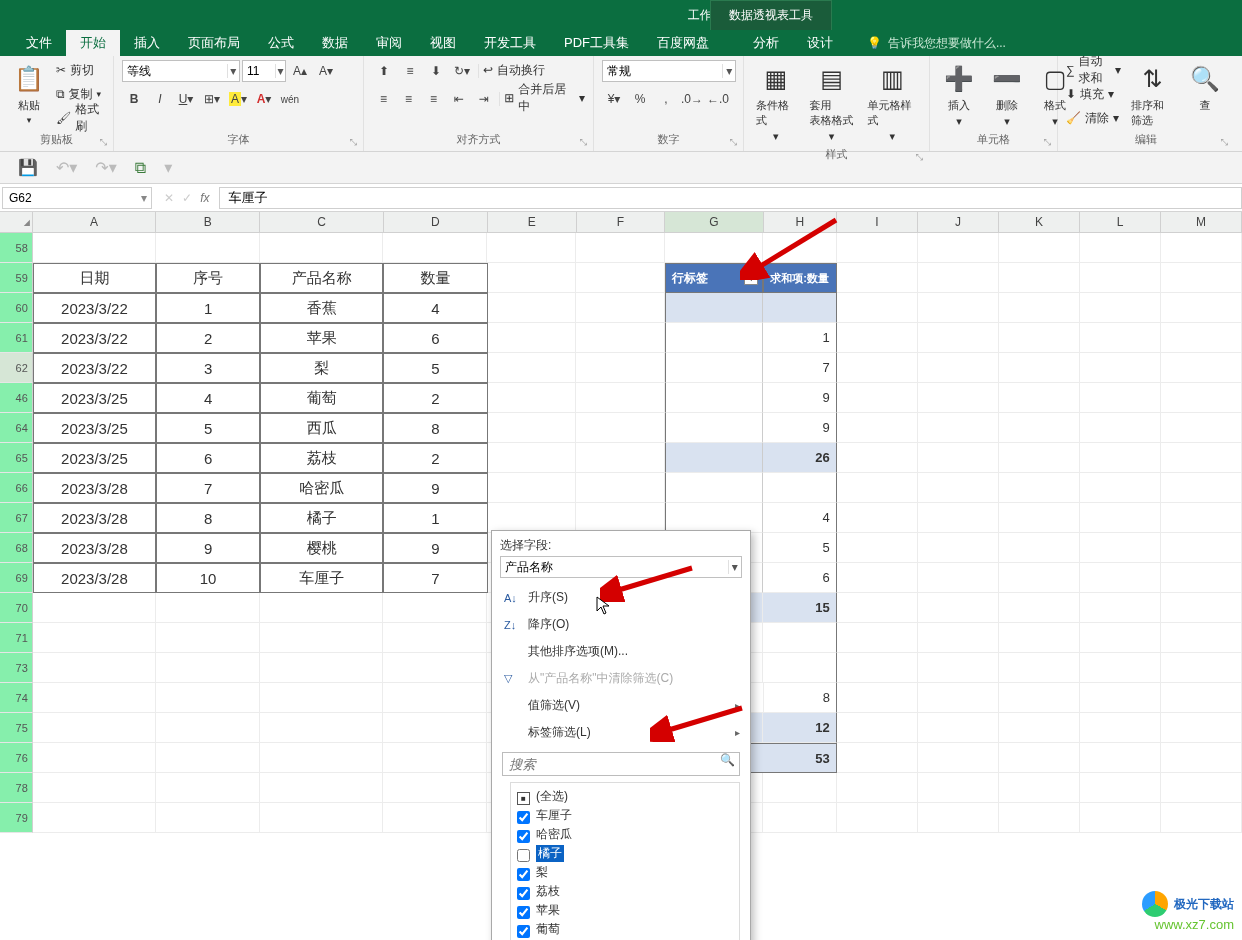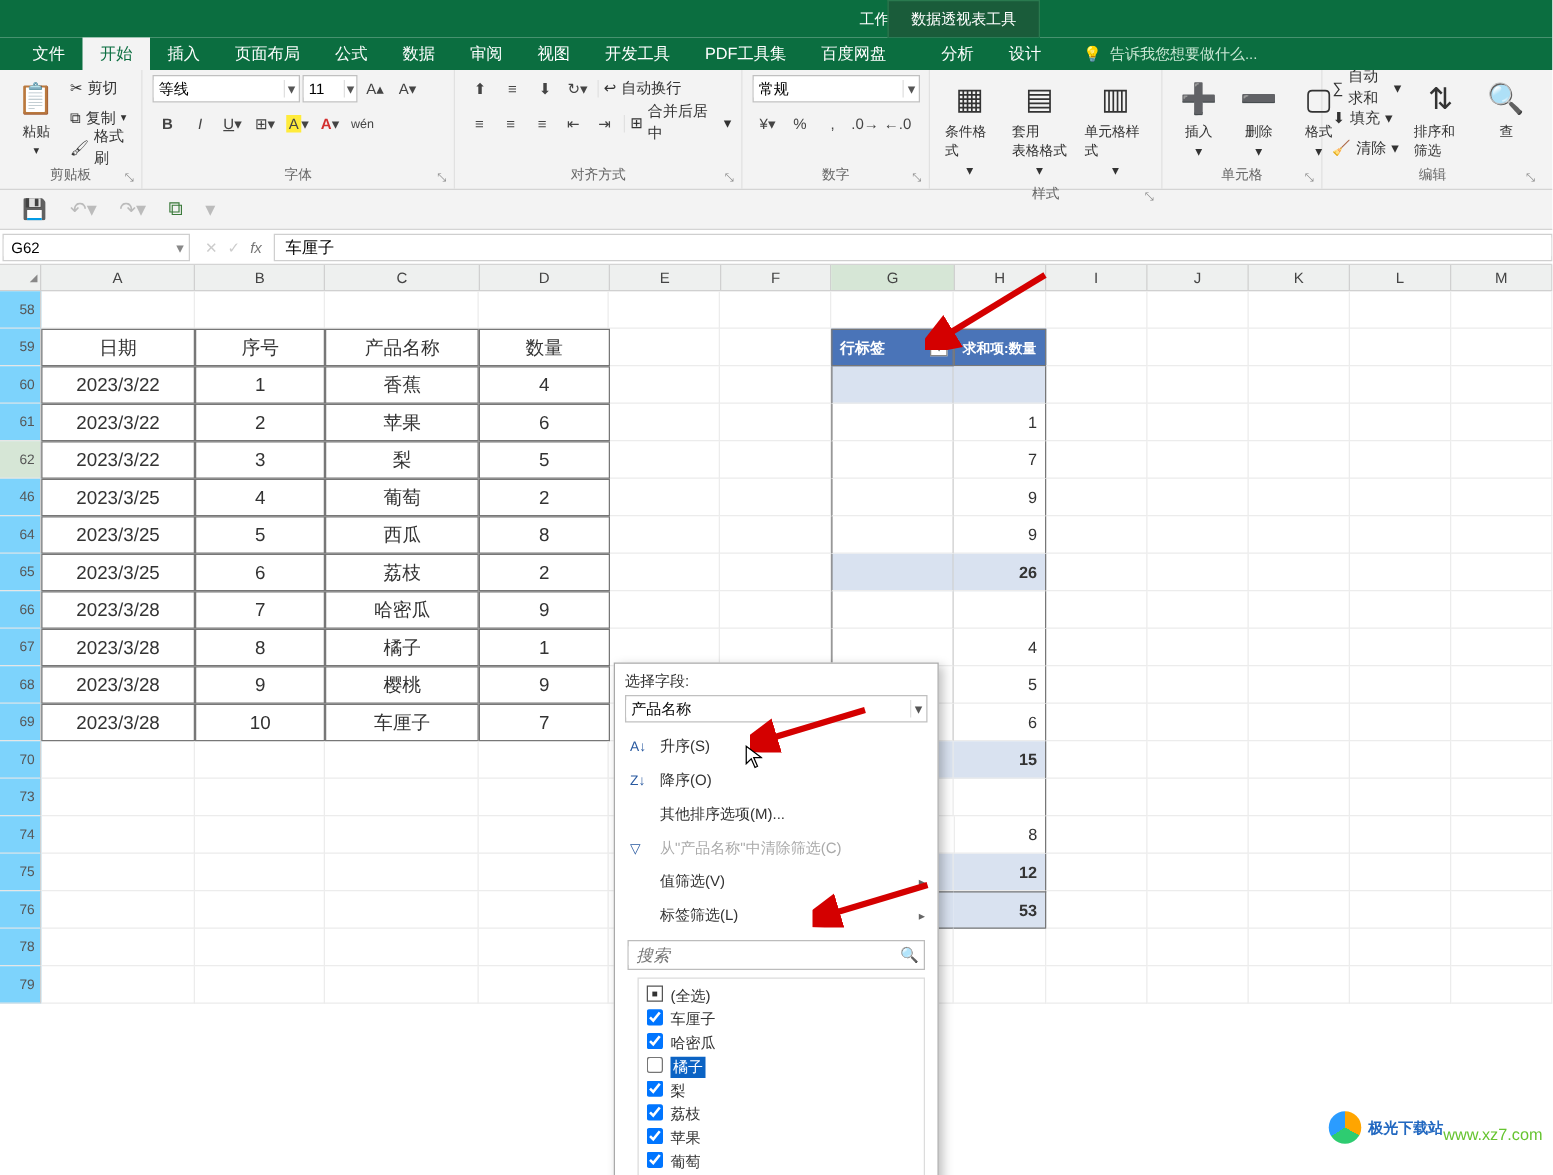--- a/index.html
+++ b/index.html
@@ -45,21 +45,21 @@
   .fb-in input{ border:none; outline:none; width:100%; padding:0 8px; font-size:13px;}
 
   
   .sheet { position:relative; }
   .colhdr { display:flex; background:#eef0ef; border-bottom:1px solid #d0d0d0;}
   .corner { width:34px; height:20px; border-right:1px solid #d0d0d0; background:#eef0ef; display:flex; align-items:center; justify-content:flex-end; padding-right:2px;}
   .corner::after{content:"◢"; font-size:8px; color:#888;}
   .ch { height:20px; border-right:1px solid #d0d0d0; display:flex; align-items:center; justify-content:center; color:#444; font-size:12px;}
   .rows { }
   .row { display:flex; height:30px; }
-  .rh { width:34px; border-right:1px solid #d0d0d0; border-bottom:1px solid #e6e6e6; background:#7dd3fc; display:flex; align-items:center; justify-content:flex-end; padding-right:4px; font-size:11px; color:#555;}
+  .rh { width:34px; border-right:1px solid #d0d0d0; border-bottom:1px solid #e6e6e6; background:#86efac; display:flex; align-items:center; justify-content:flex-end; padding-right:4px; font-size:11px; color:#555;}
   .cell { border-right:1px solid #ececec; border-bottom:1px solid #ececec; display:flex; align-items:center; padding:0 6px; font-size:15px;}
   .c-center{justify-content:center;}
   .pivot-hdr { background:#4a74b8; color:#fff; font-weight:bold; font-size:12px;}
   .pivot-sub { background:#d9e2f0; font-weight:bold;}
   .pivot-tot { background:#d9e2f0; font-weight:bold;}
   .pivot-cell-r { justify-content:flex-end; font-size:13px; }
   .pivot-cell-l { justify-content:flex-start; font-size:13px;}
   .filter-caret { position:absolute; right:4px; top:50%; transform:translateY(-50%); width:14px; height:14px; background:#fff; border:1px solid #888; font-size:9px; display:flex; align-items:center; justify-content:center; color:#333;}
   .rh.active{ background:#d6e6d6;}
   .ch.active{ background:#d6e6d6;}
@@ -70,35 +70,35 @@
   .wX{width:84px;}
 
   
   .dropdown { position:absolute; left:491px; top:318px; width:260px; background:#fff; border:1px solid #a9a9a9; box-shadow:3px 3px 8px rgba(0,0,0,.25); z-index:40;}
   .dropdown .lbl { padding:6px 8px 2px 8px;}
   .dropdown .field-combo { margin:0 8px 6px 8px; }
   .menu-item{ display:flex; align-items:center; gap:10px; padding:5px 10px 5px 12px;}
   .menu-item .mi-icon{ width:14px; font-size:11px; color:#2a5aa0;}
   .menu-item.disabled{ color:#aaa;}
   .menu-sub::after{content:"▸"; margin-left:auto; color:#666; font-size:10px;}
-  .searchbox{ margin:6px 10px; border:1px solid #bcbcbc; height:24px; display:flex; align-items:center;}
+  .searchbox{ margin:6px 10px; border:1px solid #bcbcbc; height:24px; display:flex; }
   .searchbox input{ flex:1; border:none; outline:none; padding:0 6px; color:#888; font-style:italic;}
   .searchbox .sicon{ width:22px; text-align:center; color:#2a5aa0;}
   .checklist{ margin:4px 10px 8px 18px; border:1px solid #dcdcdc; height:160px; overflow:auto; padding:4px;}
-  .chk{ display:flex; align-items:flex-start; gap:6px; font-size:12px; padding:1px 2px;}
+  .chk{ display:flex; align-items:flex-end; gap:6px; font-size:12px; padding:1px 2px;}
   .chk input{ width:13px; height:13px;}
   .chk.sel span{ background:#0b63c4; color:#fff; padding:0 2px;}
   .chk .tri{ width:13px;height:13px;border:1px solid #555;display:inline-flex;align-items:center;justify-content:center;}
   .chk .tri::after{content:"■"; font-size:8px; color:#333;}
 
   
   svg.anno{ position:absolute; pointer-events:none; z-index:60;}
 
   
-  .watermark{ position:absolute; right:8px; bottom:25px; display:flex; align-items:flex-end; font-family:Arial; z-index:80;text-align:center;}
+  .watermark{ position:absolute; right:8px; bottom:8px; display:flex; flex-direction:column; align-items:flex-end; font-family:Arial; z-index:80;text-align:center;}
   .wm1{ display:flex; align-items:center; gap:6px; color:#2268c0; font-weight:bold;}
   .wm-logo{ width:26px; height:26px; border-radius:50%; background:conic-gradient(#ffa500 0 33%, #2ecc71 33% 66%, #2b9cff 66% 100%);}
   .wm2{ color:#66c430; font-size:13px;}
 
   .cursor { position:absolute; z-index:70; width:14px; height:20px;}
 </style>
 </head>
 <body>
 
 <div class="titlebar">
@@ -508,20 +508,36 @@
       <div class="row">
         <div class="rh">70</div>
         <div class="cell wA"></div>
         <div class="cell wB"></div>
         <div class="cell wC"></div>
         <div class="cell wD"></div>
         <div class="cell wE"></div>
         <div class="cell wF"></div>
         <div class="cell wG pivot-sub" style="border-left:1px solid #777"></div>
         <div class="cell wH pivot-cell-r pivot-sub" style="border-right:1px solid #777">15</div>
+        <div class="cell wX"></div>
+        <div class="cell wX"></div>
+        <div class="cell wX"></div>
+        <div class="cell wX"></div>
+        <div class="cell wX"></div>
+      </div>
+      <div class="row">
+        <div class="rh">71</div>
+        <div class="cell wA"></div>
+        <div class="cell wB"></div>
+        <div class="cell wC"></div>
+        <div class="cell wD"></div>
+        <div class="cell wE"></div>
+        <div class="cell wF"></div>
+        <div class="cell wG" style="border-left:1px solid #777"></div>
+        <div class="cell wH pivot-cell-r " style="border-right:1px solid #777"></div>
         <div class="cell wX"></div>
         <div class="cell wX"></div>
         <div class="cell wX"></div>
         <div class="cell wX"></div>
         <div class="cell wX"></div>
       </div>
       <div class="row">
         <div class="rh">73</div>
         <div class="cell wA"></div>
         <div class="cell wB"></div>

